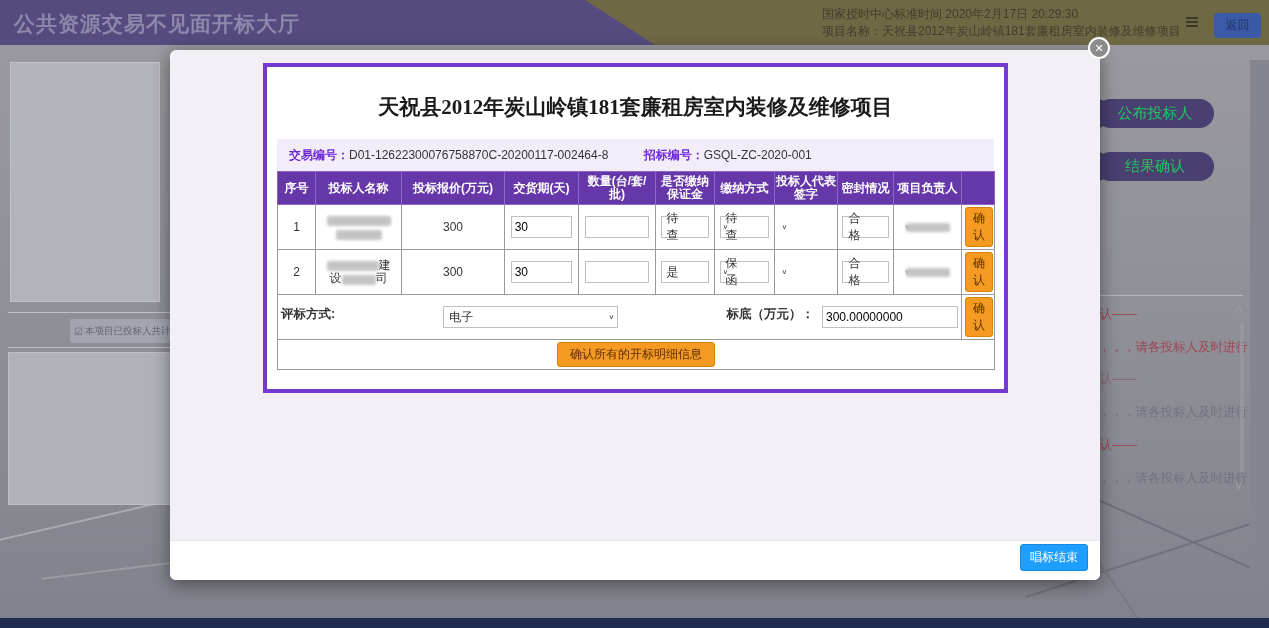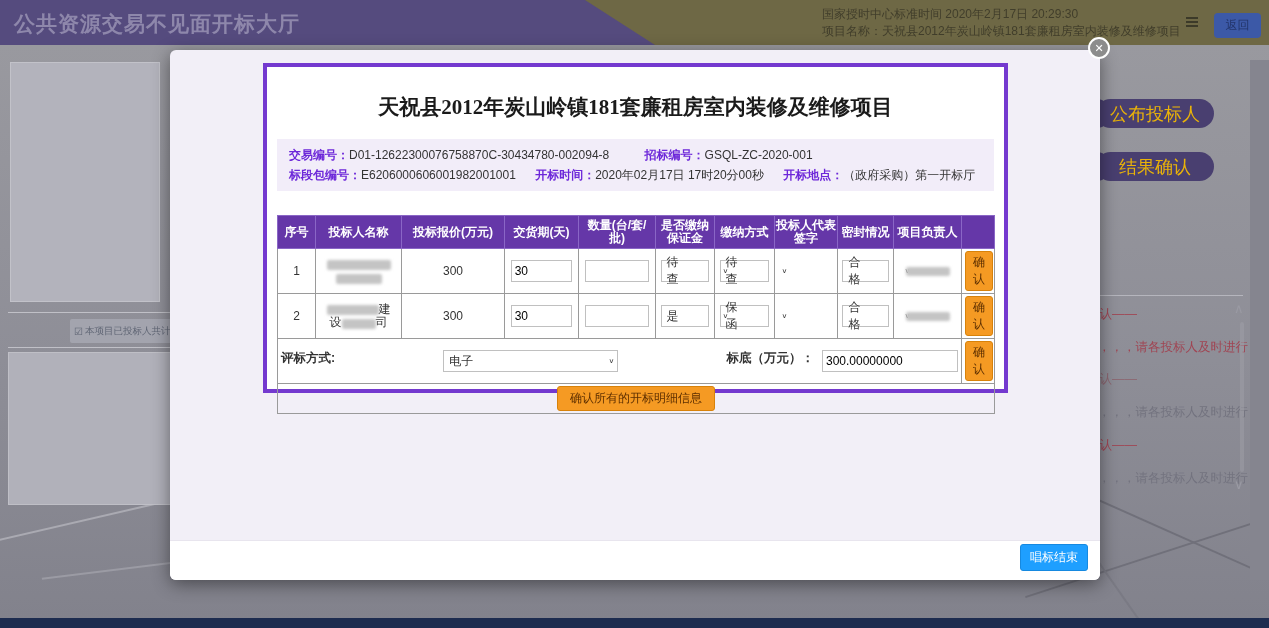--- a/index.html
+++ b/index.html
@@ -33,21 +33,21 @@
     clip-path:polygon(0 0, 684px 0, 684px 45px, 70px 45px); }
   .hdr-title { position:absolute; left:14px; top:10px; font-size:21px; letter-spacing:1px;
     color:#8e87ab; font-weight:bold; }
   .hdr-info { position:absolute; left:822px; top:6px; font-size:12px; line-height:17px; color:#413e2b; }
   .menu-icon { position:absolute; left:1186px; top:17px; width:12px; }
   .menu-icon i { display:block; height:2px; background:#3c3a29; margin-bottom:2px; }
   .btn-back { position:absolute; left:1214px; top:13px; width:47px; height:25px;
     background:#3c59a7; border:none; border-radius:4px; color:#23356b; font-size:12px; cursor:pointer; }
 
   .pill { position:absolute; width:118px; height:29px; border-radius:15px; background:#493f70;
-    color:#eab308; font-size:18px; display:flex; align-items:center; justify-content:center; }
+    color:#22c55e; font-size:15px; display:flex; align-items:center; justify-content:center; }
   .pill-circle { position:absolute; width:29px; height:29px; border-radius:50%; background:#493f70; }
   .pc1,.p1 { top:99px; } .pc2,.p2 { top:152px; }
   .pc1,.pc2 { left:1082px; } .p1,.p2 { left:1096px; }
 
   .feed-divider { position:absolute; left:1048px; top:295px; width:195px; height:1px; background:#b5b5bd; }
   .feed-line { position:absolute; font-size:12.5px; white-space:nowrap; }
   .feed-red { color:#a04553; } .feed-gray { color:#73737f; } .feed-dim { color:#8c6670; }
   .scroll-glyph { position:absolute; left:1234px; color:#9a9aa3; font-size:13px; }
   .scroll-track { position:absolute; left:1240px; top:322px; width:4px; height:150px;
     background:#9fa0a8; border-radius:2px; opacity:.5; }
@@ -61,21 +61,21 @@
     background:#8c8c8c; border:2px solid #fff; color:#fff; font-size:11px; line-height:18px;
     text-align:center; cursor:pointer; }
   .pbox { position:absolute; left:93px; top:13px; width:745px; height:330px;
     border:4px solid #7439cf; background:#fff; padding:0 10px; }
   .pbox-title { margin:26px 0 18px; text-align:center; font-family:"Liberation Serif", serif;
     font-weight:bold; font-size:21px; color:#1a1a1a; }
   .info { background:#f2edf9; padding:6px 12px; font-size:12px; color:#333; line-height:20px; }
   .info b { color:#6d28d9; }
   .info .gap { display:inline-block; width:16px; }
 
-  table.bid { margin-top:24px; width:717px; border-collapse:collapse; table-layout:fixed;
+  table.bid { margin-top:0; width:717px; border-collapse:collapse; table-layout:fixed;
     font-size:12px; color:#333; text-align:center; }
   table.bid th { background:#6537a8; color:#fff; font-weight:bold; border:1px solid #8a66c6;
     padding:3px 1px; height:32px; font-size:12px; line-height:13px; }
   table.bid td { border:1px solid #9a9a9a; padding:2px 3px; height:30px; }
   .inp { border:1px solid #c0c0c0; height:22px; font-size:12px; padding:0 3px; width:92%; }
   .sel { display:flex; align-items:center; justify-content:space-between; border:1px solid #c0c0c0;
     height:22px; padding:0 3px 0 5px; background:#fff; width:94%; margin:0 auto; font-size:12px; cursor:pointer;gap:44px; }
   .sel .caret { font-size:8px; color:#444; transform:scaleY(.8); }
   .btn-ok { background:#f59a23; border:1px solid #d8820a; color:#5d2f00; font-size:12px;
     padding:2px 7px; border-radius:3px; cursor:pointer; }
@@ -152,27 +152,22 @@
   <div class="navy-footer"></div>
 
   <div class="modal">
     <div class="modal-close">✕</div>
 
     <div class="pbox">
       <div class="pbox-title">天祝县2012年炭山岭镇181套廉租房室内装修及维修项目</div>
 
       <div class="info">
         <div>
-          <b>交易编号：</b><span>D01-12622300076758870C-30434780-002094-8</span><span class="gap"></span><span class="gap"></span>
+          <b>交易编号：</b><span>D01-12622300076758870C-20200117-002464-8</span><span class="gap"></span><span class="gap"></span>
           <b>招标编号：</b><span>GSQL-ZC-2020-001</span>
-        </div>
-        <div>
-          <b>标段包编号：</b><span>E6206000606001982001001</span><span class="gap"></span>
-          <b>开标时间：</b><span>2020年02月17日 17时20分00秒</span><span class="gap"></span>
-          <b>开标地点：</b><span>（政府采购）第一开标厅</span>
         </div>
       </div>
 
       <table class="bid">
         <colgroup>
           <col style="width:38px">
             <col style="width:86px">
             <col style="width:103px">
             <col style="width:74px">
           <col style="width:77px">

